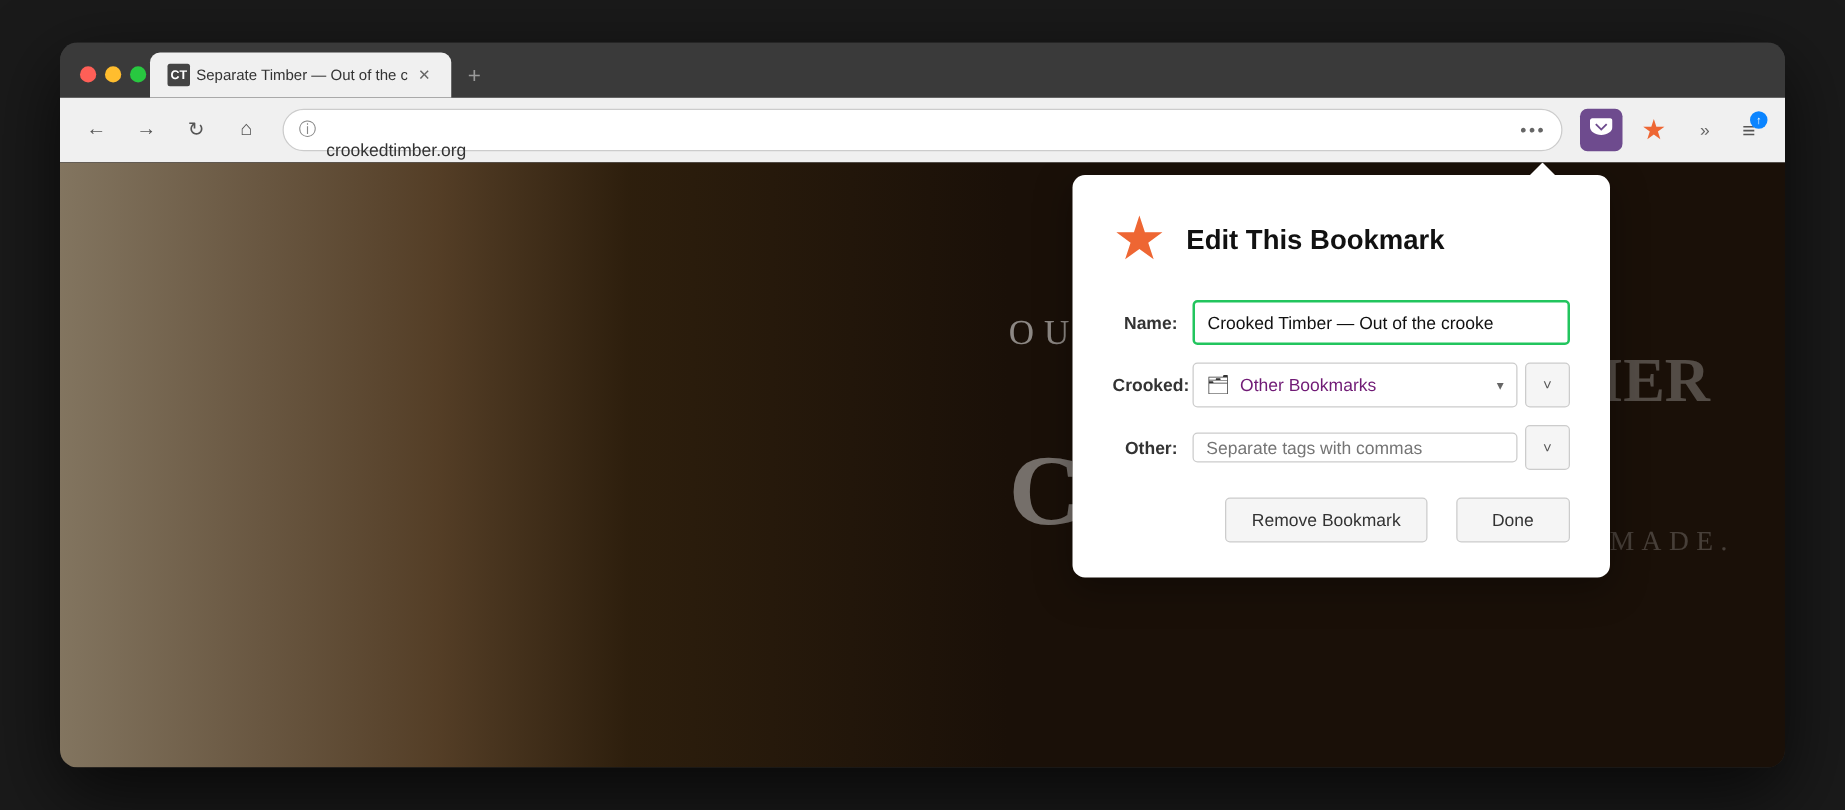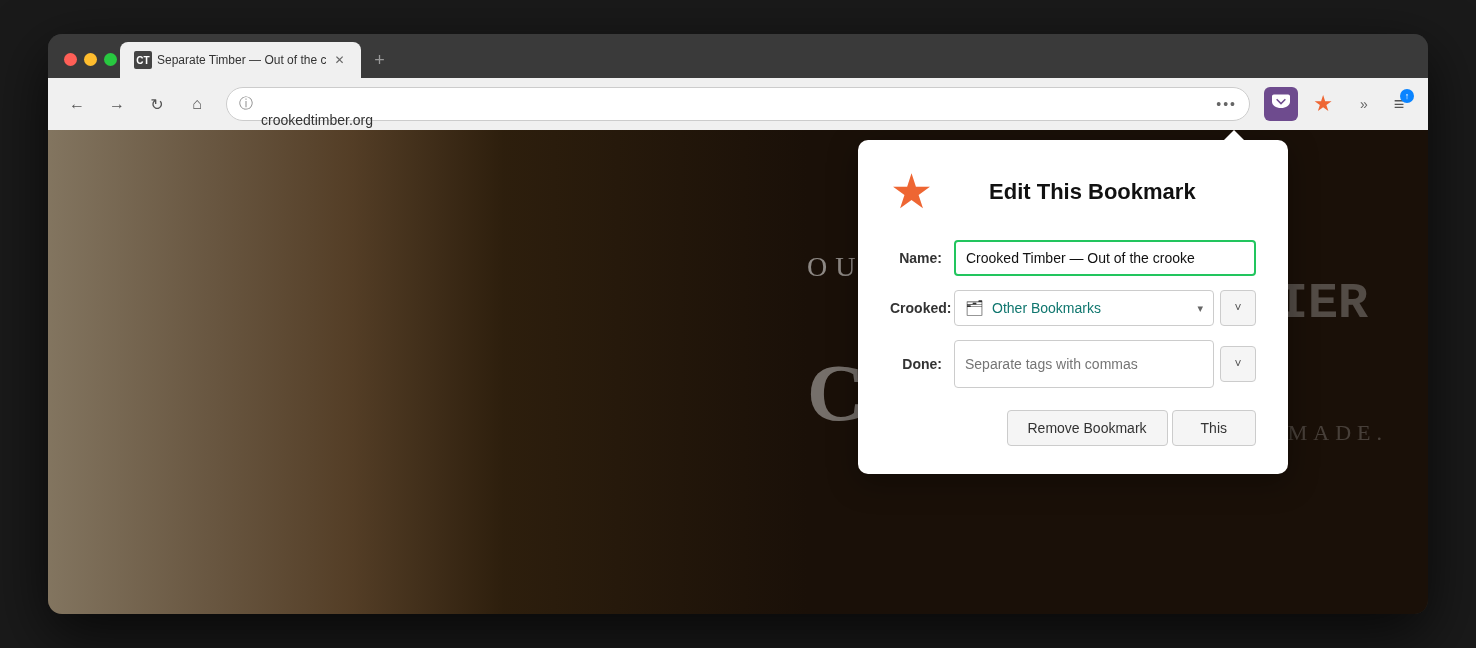--- a/index.html
+++ b/index.html
@@ -310,21 +310,21 @@
       font-family: serif;
     }
 
     .bg-text-ver {
       position: absolute;
       right: 60px;
       top: 30%;
       font-size: 50px;
       font-weight: 700;
       color: rgba(255,255,255,0.25);
-      font-family: Liberation Mono, monospace;
+      font-family: Liberation Serif, serif;
     }
 
     .bg-text-made {
       position: absolute;
       right: 40px;
       top: 60%;
       font-size: 22px;
       font-weight: 400;
       color: rgba(255,255,255,0.2);
       letter-spacing: 6px;
@@ -367,21 +367,20 @@
     .popup-star {
       font-size: 48px;
       color: #e63;
       line-height: 1;
     }
 
     .popup-title {
       font-size: 22px;
       font-weight: 700;
       color: #111;
-      margin-left: 40px;
     }
 
     .popup-form {
       display: flex;
       flex-direction: column;
       gap: 14px;
     }
 
     .form-row {
       display: flex;
@@ -432,21 +431,21 @@
       cursor: pointer;
     }
 
     .folder-icon {
       font-size: 15px;
     }
 
     .folder-text {
       flex: 1;
       font-size: 14px;
-      color: #0f766e;
+      color: #701a75;
     }
 
     .dropdown-arrow {
       color: #666;
       font-size: 11px;
     }
 
     .expand-btn {
       width: 36px;
       height: 36px;
@@ -457,34 +456,34 @@
       display: flex;
       align-items: center;
       justify-content: center;
       color: #555;
       font-size: 12px;
       flex-shrink: 0;
     }
 
     .tags-input {
       flex: 1;
-      height: 48px;
+      height: 24px;
       border: 1.5px solid #ccc;
       border-radius: 4px;
       padding: 0 10px;
       font-size: 14px;
       color: #4d7c0f;
       background: white;
       outline: none;
     }
 
     .popup-actions {
       display: flex;
       justify-content: flex-end;
-      gap: 4px;
+      gap: 23px;
       margin-top: 8px;
     }
 
     .btn-remove {
       padding: 0 20px;
       height: 36px;
       border: 1.5px solid #ccc;
       border-radius: 4px;
       background: #f5f5f5;
       font-size: 14px;
@@ -595,29 +594,29 @@
               <span class="folder-text">Other Bookmarks</span>
               <span class="dropdown-arrow">▾</span>
             </div>
             <button class="expand-btn">
               <span>˅</span>
             </button>
           </div>
         </div>
 
         <div class="form-row">
-          <label class="form-label">Done:</label>
+          <label class="form-label">Other:</label>
           <div class="folder-select-wrap">
             <input class="tags-input" type="text" placeholder="Separate tags with commas" style="">
             <button class="expand-btn">
               <span>˅</span>
             </button>
           </div>
         </div>
 
         <div class="popup-actions">
           <button class="btn-remove">Remove Bookmark</button>
-          <button class="btn-done">This</button>
+          <button class="btn-done">Done</button>
         </div>
       </div>
     </div>
   </div>
 </div>
 
 </body></html>

